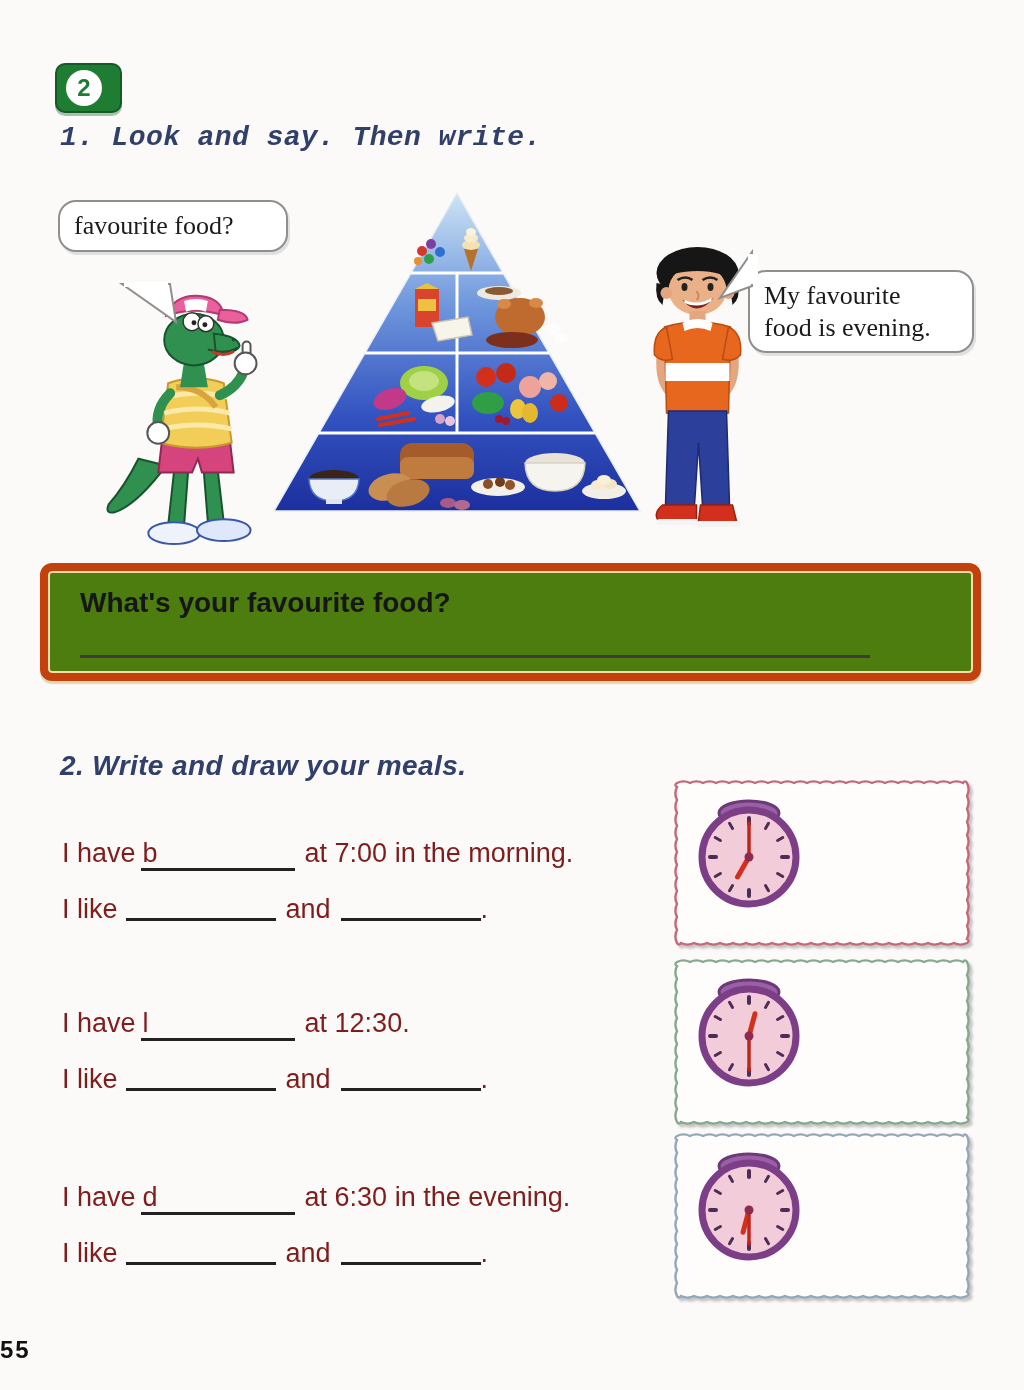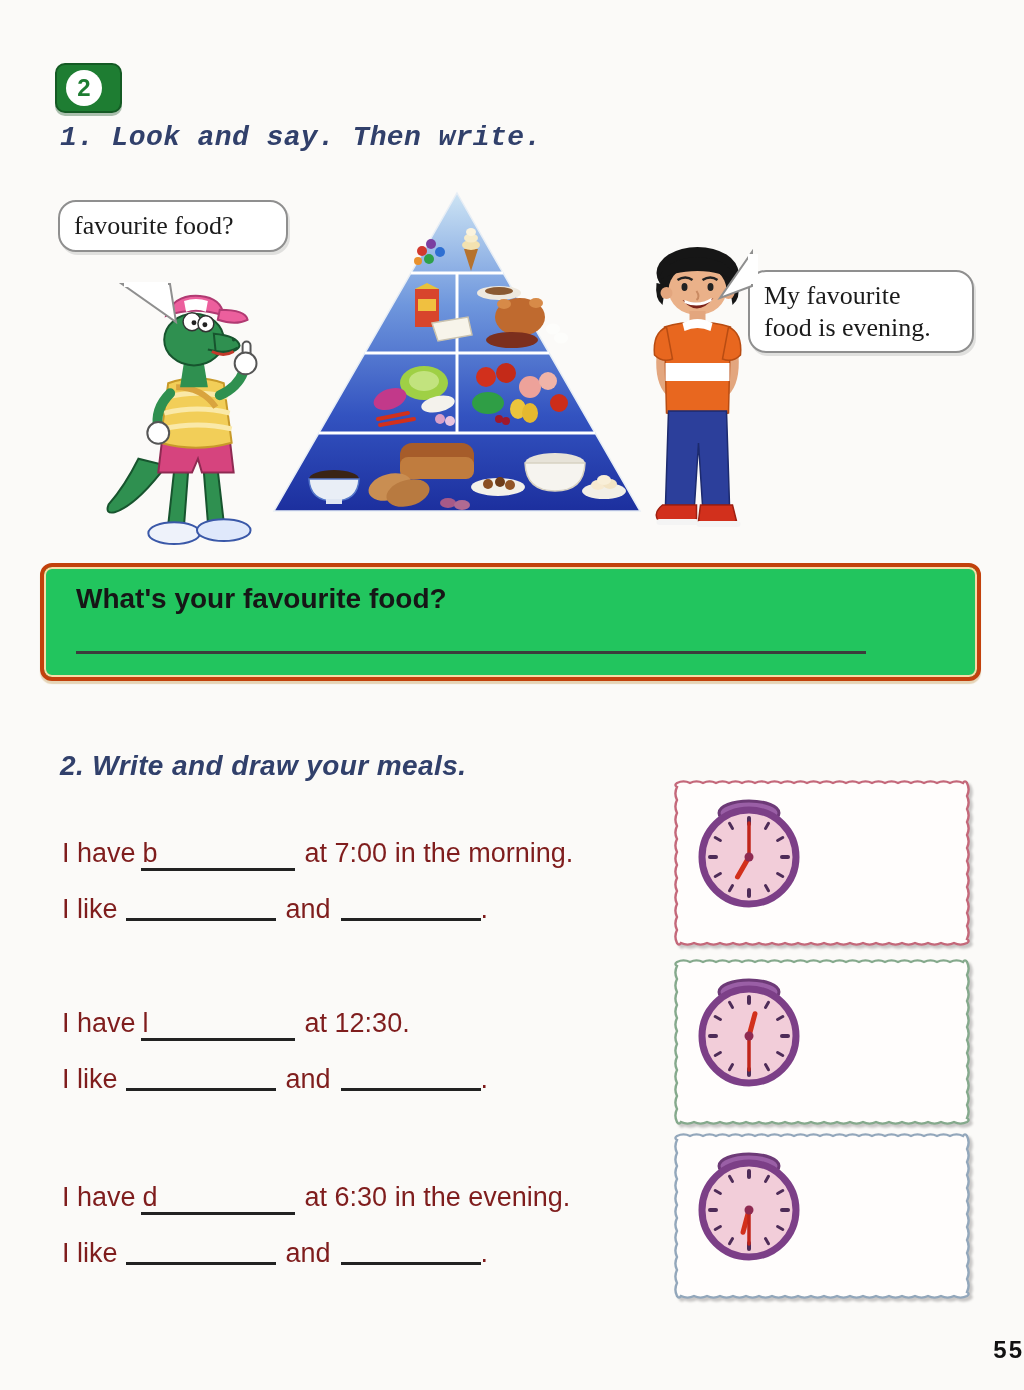--- a/index.html
+++ b/index.html
@@ -26,42 +26,42 @@
           padding:8px 14px;font-family:"Liberation Serif",serif;font-size:26px;line-height:1.22;
           color:#1b1b1b;z-index:3;box-shadow:2px 3px 0 rgba(175,175,175,.35);}
   .bubble-left{left:58px;top:200px;width:198px;}
   .bubble-right{left:748px;top:226px;width:194px;margin-top:44px;}
   .tail{position:absolute;z-index:4;}
   .tail-left{left:112px;top:282px;}
   .tail-right{left:714px;top:246px;}
 
   
   .qbox{position:absolute;left:40px;top:563px;width:941px;height:118px;box-sizing:border-box;
-        background:#22c55e;border:4px solid #c2410c;border-radius:12px;
+        background:#4d7c0f;border:8px solid #c2410c;border-radius:12px;
         box-shadow:inset 0 0 0 2px #f8dca6, 0 3px 1px rgba(190,140,60,.35);}
   .qtext{position:absolute;left:32px;top:16px;font-size:28px;font-weight:bold;color:#161616;}
   .qline{position:absolute;left:32px;top:84px;width:790px;height:0;border-bottom:3px solid #3c3c3c;}
 
   
   .meal{position:absolute;left:62px;width:620px;font-size:27px;font-weight:500;color:#7f1d1d;}
   .m1{top:838px}.m2{top:1008px}.m3{top:1182px}
   .mline{height:33px;margin-bottom:20px;white-space:nowrap;}
   .bl{display:inline-block;border-bottom:3px solid #222;height:24px;position:relative;top:3px;}
   .bl-wrap{display:inline-block;width:152px;border-bottom:3px solid #222;height:30px;
            margin-left:5px;margin-right:10px;padding-left:2px;}
   .bl-a{width:150px;margin:0 10px 0 8px;}
   .bl-b{width:140px;margin-left:10px;}
 
   
   .frame{position:absolute;left:673px;width:298px;height:168px;}
   .f1{top:779px}.f2{top:958px}.f3{top:1132px}
   .frame .wavy{position:absolute;left:0;top:0;filter:drop-shadow(3px 3px 1px rgba(150,148,148,.5));}
   .frame .clock{position:absolute;left:12px;top:8px;}
 
-  .pageno{position:absolute;left:0;right:0;top:1336px;text-align:right;
+  .pageno{position:absolute;left:0;right:0;top:1336px;text-align:left;
           font-size:24px;font-weight:bold;color:#111;letter-spacing:2px;}
 </style>
 </head>
 <body>
 
 <div class="page">
 
   <div class="badge">
     <span class="badge-num">2</span>
   </div>

